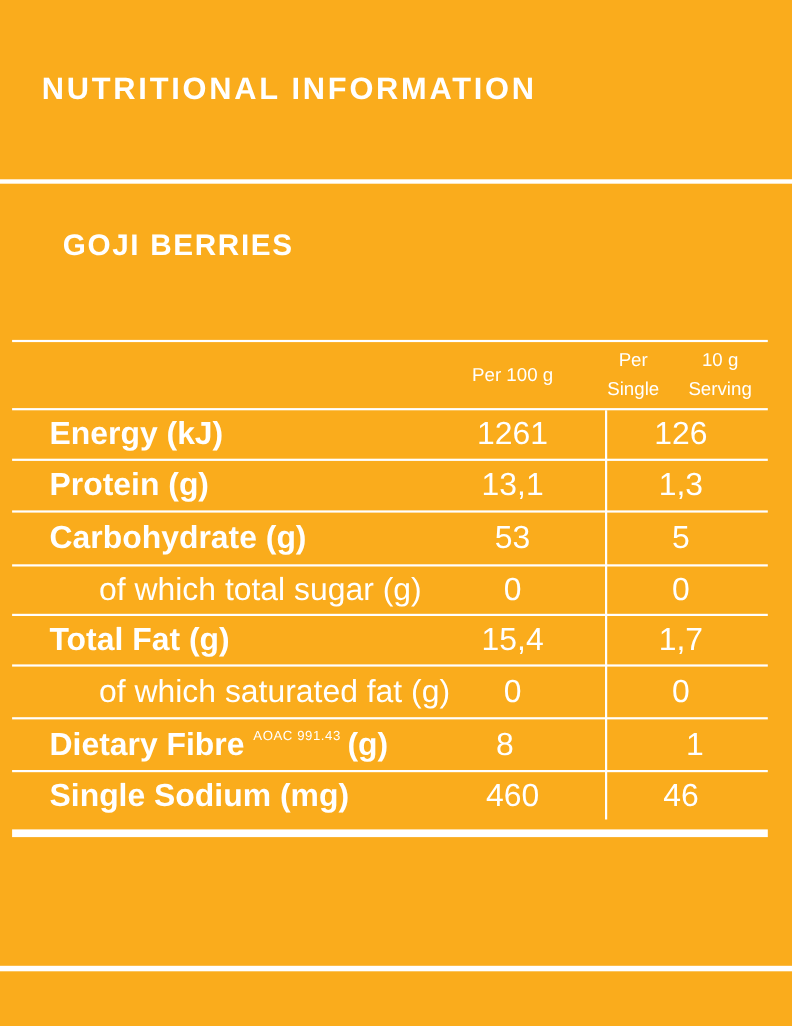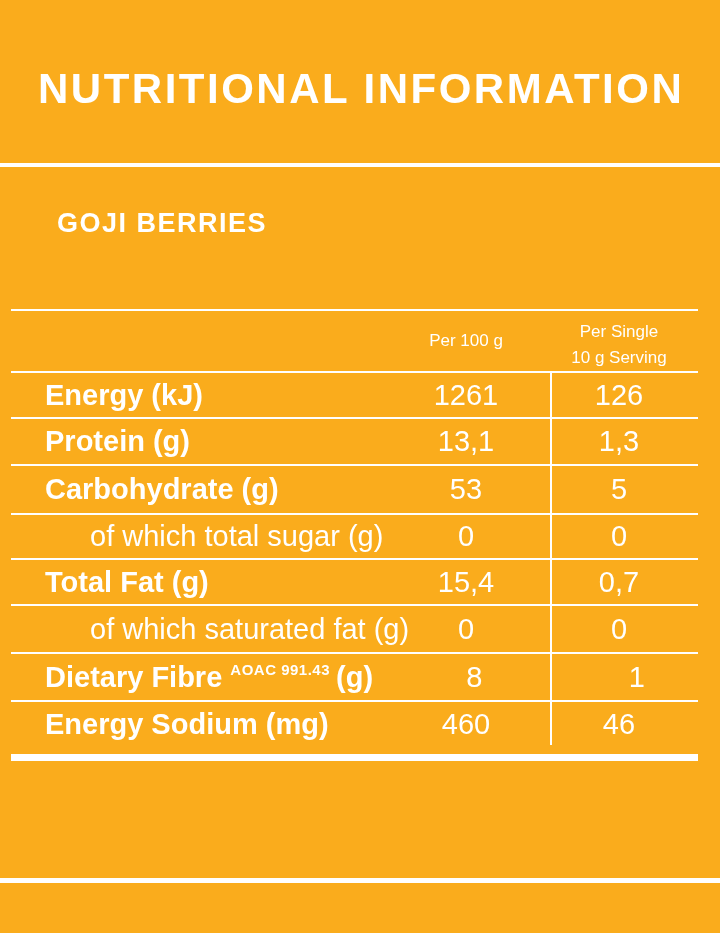--- a/index.html
+++ b/index.html
@@ -11,59 +11,59 @@
   body{
     width:720px;height:933px;
     background:var(--bg);
     font-family:"Liberation Sans", sans-serif;
     color:var(--txt);
     position:relative;
     overflow:hidden;
   }
   .title{
     position:absolute;left:38px;top:66px;margin:0;
-    font-size:42px;font-weight:bold;letter-spacing:2.5px;
+    font-size:28px;font-weight:bold;letter-spacing:2.5px;
     line-height:1.1;white-space:nowrap;
   }
   .rule{position:absolute;left:0;width:720px;background:var(--line);}
   .rule-title{top:163px;height:4px;}
   .rule-bottom{top:878px;height:5px;}
   .product{
     position:absolute;left:57px;top:209px;margin:0;
     font-size:27px;font-weight:bold;letter-spacing:1.5px;
     line-height:1.1;white-space:nowrap;
   }
   .table{
     position:absolute;left:11px;top:309px;width:687px;
     border-top:2px solid var(--line);
   }
   .thead{display:flex;height:60px;border-bottom:2px solid var(--line);}
   .hspacer{width:381px;}
   .hcell{
     width:148px;display:flex;align-items:center;justify-content:center;
     font-size:17px;line-height:26px;text-align:center;
   }
-  .hcell.two-line{width:158px;flex-direction:column;justify-content:flex-end;}
+  .hcell.two-line{width:158px;flex-direction:row;}
   .trow{display:flex;border-bottom:2px solid var(--line);}
   .trow:last-child{border-bottom:7px solid var(--line);}
   .trow:last-child .lbl,.trow:last-child .val{padding-bottom:8px;}
   .lbl{
     width:381px;box-sizing:border-box;padding-left:34px;
     display:flex;align-items:center;
     font-size:29px;font-weight:bold;white-space:nowrap;
   }
   .trow.indent .lbl{padding-left:79px;font-weight:normal;}
   .val{
     display:flex;align-items:center;justify-content:center;
     font-size:29px;font-weight:normal;
   }
   .val.c1{width:148px;}
   .val.c2{width:158px;}
   .sup{
-    font-size:15px;font-weight:bold;
+    font-size:12px;font-weight:normal;
     position:relative;top:-8px;
     margin:0 6px 0 8px;letter-spacing:0.5px;
   }
   .vline{
     position:absolute;left:539px;top:62px;
     width:2px;height:372px;background:var(--line);
   }
 </style>
 </head>
 <body>
@@ -112,41 +112,41 @@
             <span>of which total sugar (g)</span>
           </div>
           <div class="val c1">0</div>
           <div class="val c2">0</div>
         </div>
         <div class="trow" style="height: 44px;">
           <div class="lbl">
             <span>Total Fat (g)</span>
           </div>
           <div class="val c1">15,4</div>
-          <div class="val c2">0,7</div>
+          <div class="val c2">1,7</div>
         </div>
         <div class="trow indent" style="height: 46px;">
           <div class="lbl">
             <span>of which saturated fat (g)</span>
           </div>
           <div class="val c1">0</div>
           <div class="val c2">0</div>
         </div>
         <div class="trow" style="height: 46px; gap: 44px;">
           <div class="lbl">
             <span>Dietary Fibre</span>
             <span class="sup">AOAC 991.43</span>
             <span>(g)</span>
           </div>
           <div class="val c1">8</div>
           <div class="val c2">1</div>
         </div>
         <div class="trow" style="height: 52px;">
           <div class="lbl">
-            <span>Energy Sodium (mg)</span>
+            <span>Single Sodium (mg)</span>
           </div>
           <div class="val c1">460</div>
           <div class="val c2">46</div>
         </div>
       </div>
     <div class="vline"></div>
   </div>
 
   <div class="rule rule-bottom"></div>
 

